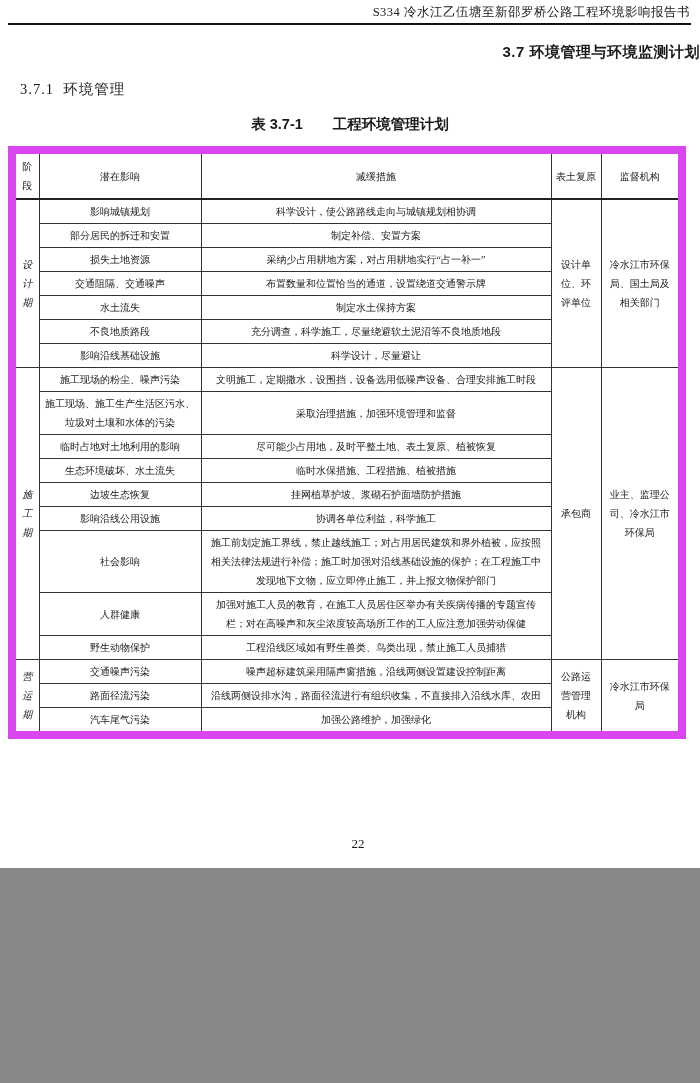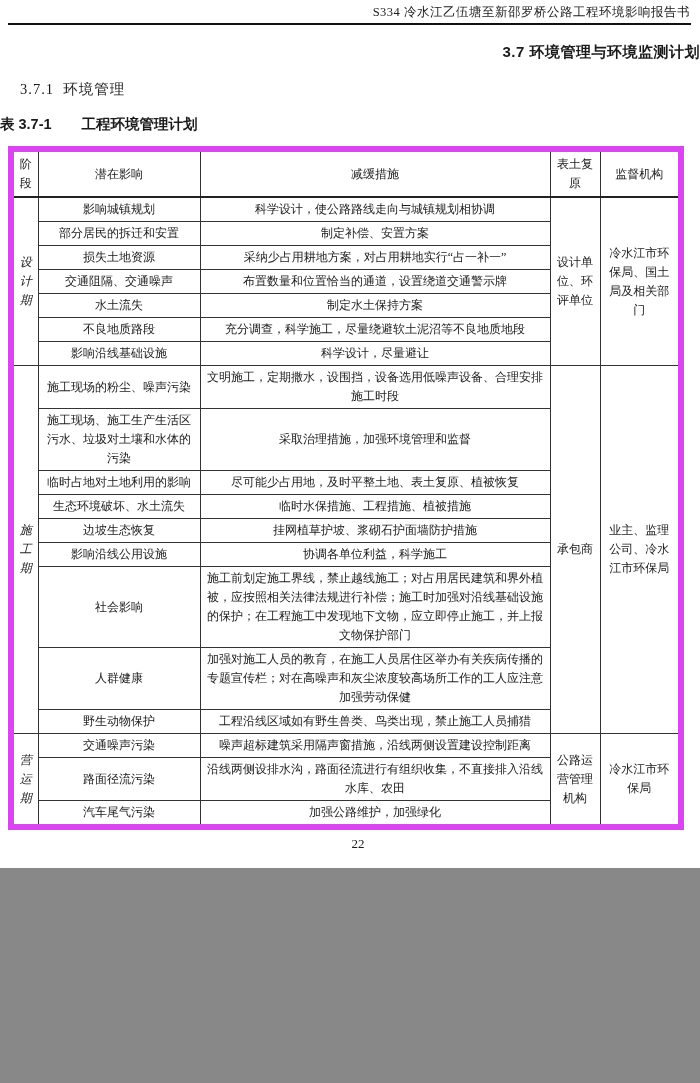--- a/index.html
+++ b/index.html
@@ -43,32 +43,33 @@
     white-space: pre-wrap;
   }
   .para {
     margin: 21px 20px 0 20px;
     text-indent: 28px;
     font-size: 14px;
     letter-spacing: 0.5px;
   }
   .caption {
     margin-top: 16px;
+    text-align: center;
     font-family: "Liberation Sans", "DejaVu Sans", sans-serif;
     font-weight: bold;
     font-size: 14.5px;
   }
   .caption .cap-label { margin-right: 30px; }
   table.env-table {
     margin: 12px 0 0 8px;
     width: 670px;
     table-layout: fixed;
     border-collapse: collapse;
-    border: 6px solid #d946ef;
-    font-size: 12px;
+    border: 8px solid #d946ef;
+    font-size: 10px;
   }
   table.env-table th, table.env-table td {
     border: 1px solid #333;
     text-align: center;
     vertical-align: middle;
     line-height: 19px;
     padding: 2px 5px;
     font-weight: normal;
   }
   table.env-table thead th {

